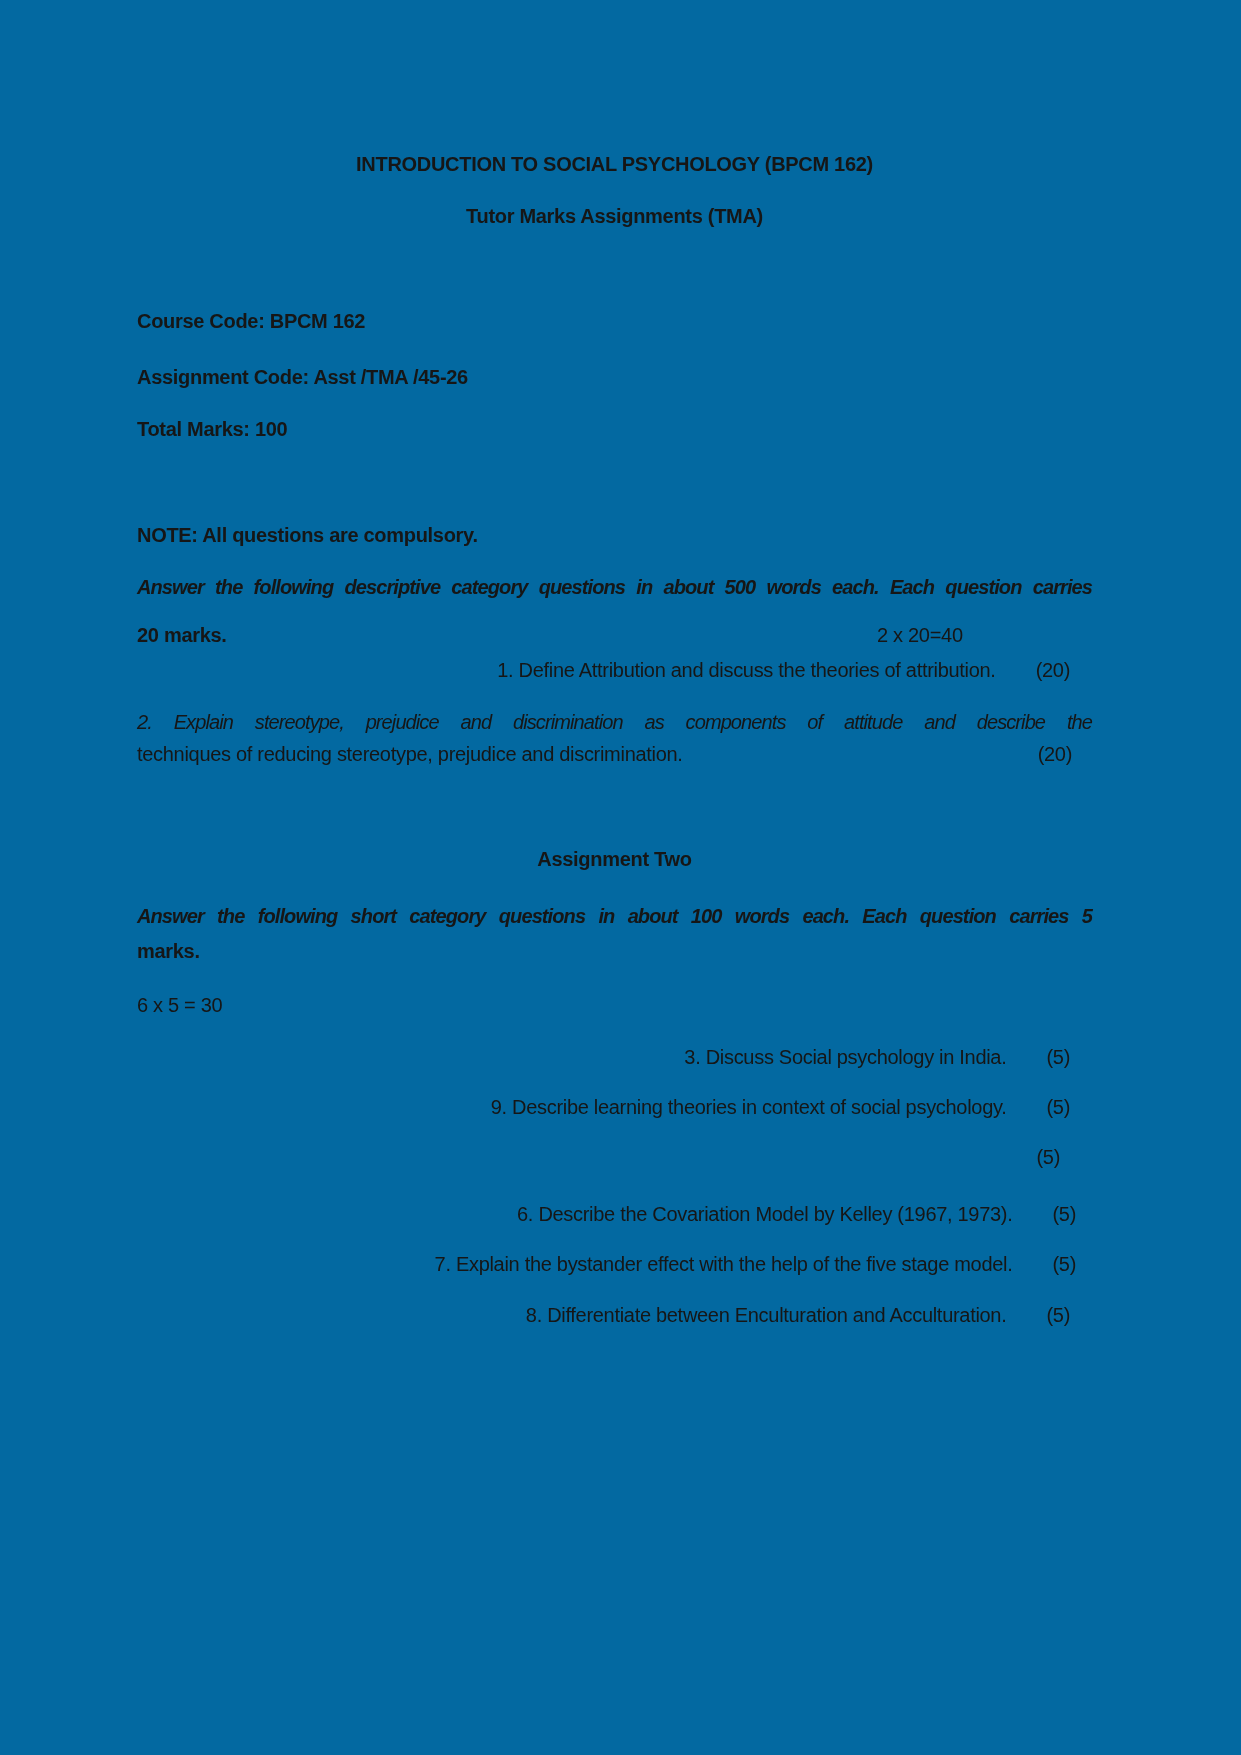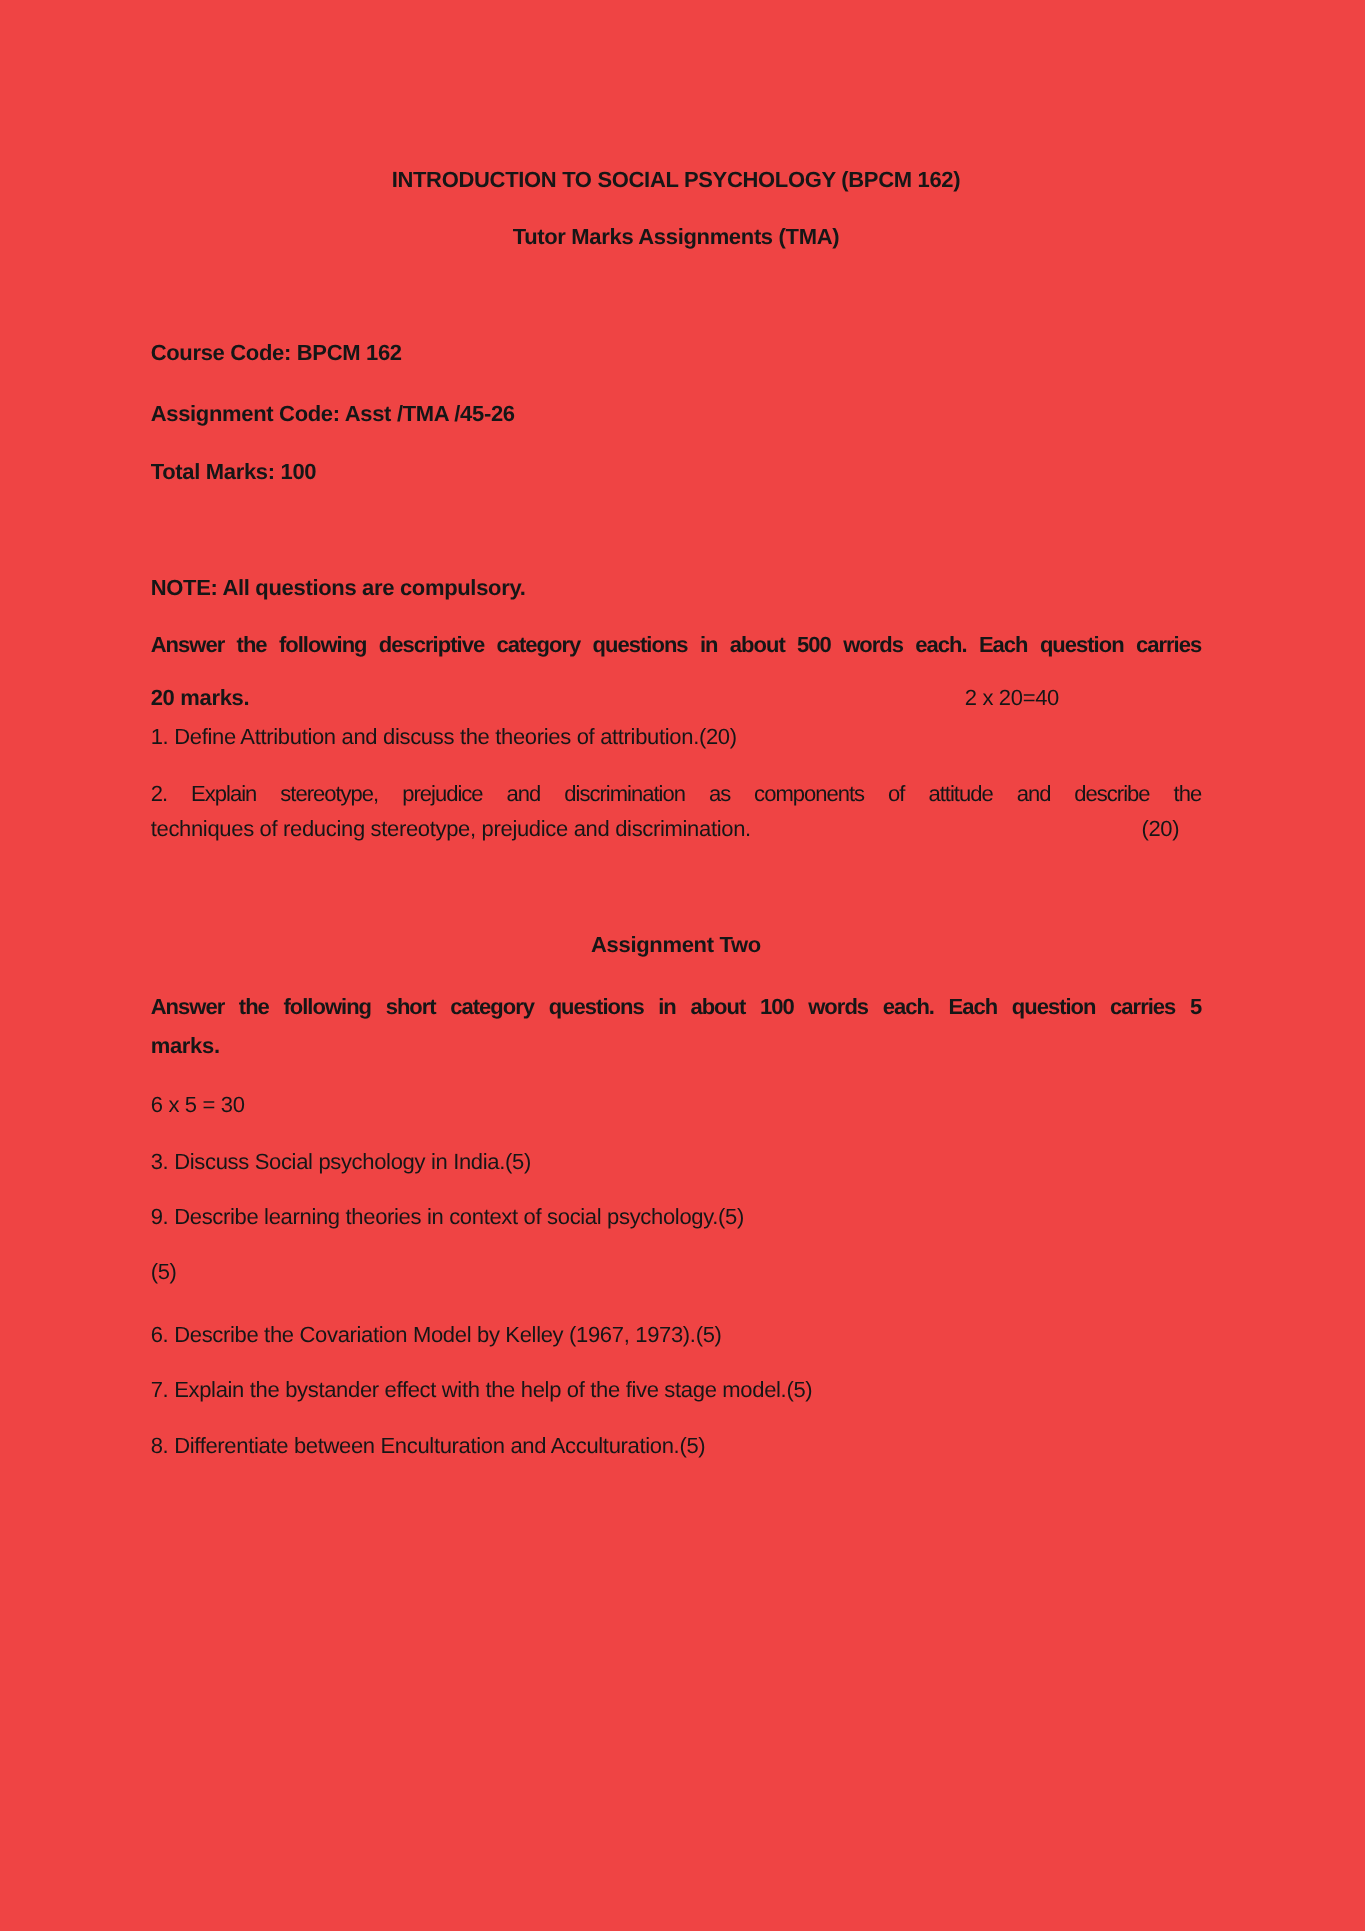--- a/index.html
+++ b/index.html
@@ -1,19 +1,19 @@
 <!DOCTYPE html>
 <html><head>
 <meta charset="utf-8">
 <style>
   html,body { margin:0; padding:0; background:#9a9a9a; }
   #page {
     position:relative;
     width:1241px; height:1755px;
-    background:#ef4444;
+    background:#0369a1;
     font-family:"Liberation Sans","DejaVu Sans",sans-serif;
     color:#161616;
     font-size:20px;
     letter-spacing:-0.3px;
     overflow:hidden;
   }
   .line {
     position:absolute;
     left:137px;
     width:955px;
@@ -22,22 +22,23 @@
   }
   .wide { width:1025px; }          
   .bold { font-weight:bold; }
   .center { text-align:center; }
   .right { }
   .just {
     white-space:normal;
     text-align:justify;
     text-align-last:justify;
     letter-spacing:-0.9px;
+    font-style:italic;
   }
-  .row { display:flex; justify-content:flex-start; }
+  .row { display:flex; justify-content:flex-end;gap:40px; }
   .marks { padding-right:22px; }
   .marks-inline { position:absolute; right:20px; bottom:0; font-weight:400; }
   .formula-inline { position:absolute; left:740px; top:0; font-weight:400; }
 </style>
 </head>
 <body>
 
 <div id="page">
 
   <div class="line bold center" style="top:148px">INTRODUCTION TO SOCIAL PSYCHOLOGY (BPCM 162)</div>

